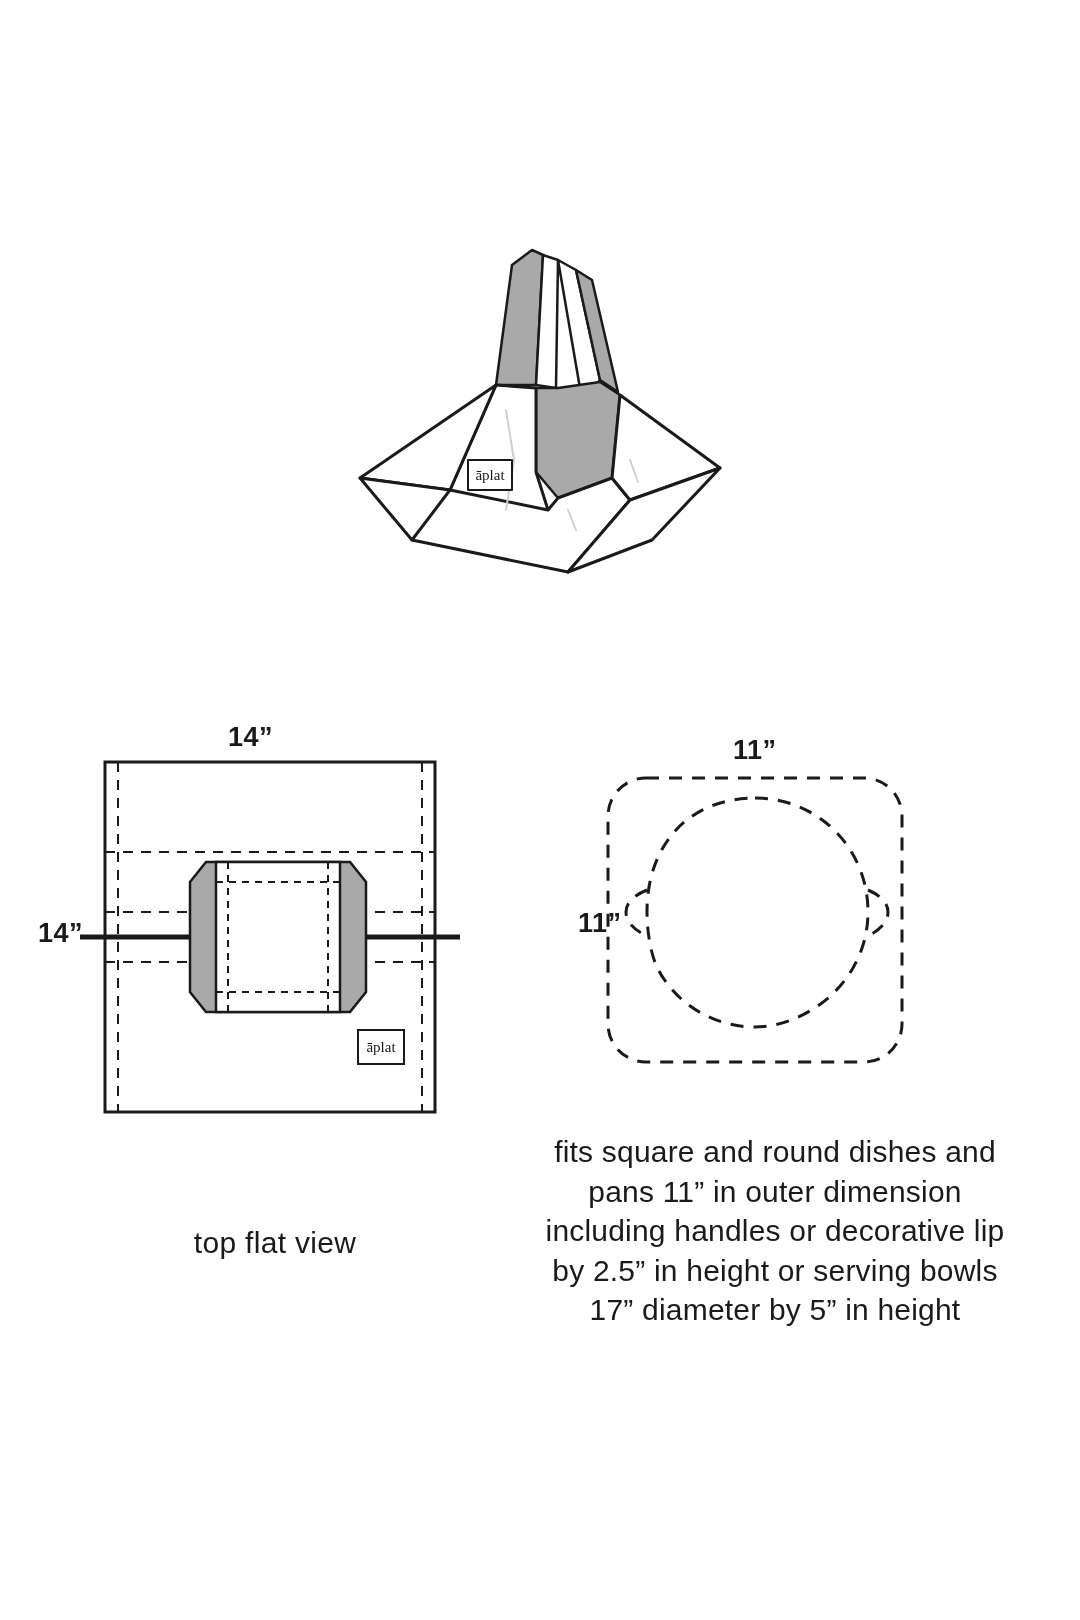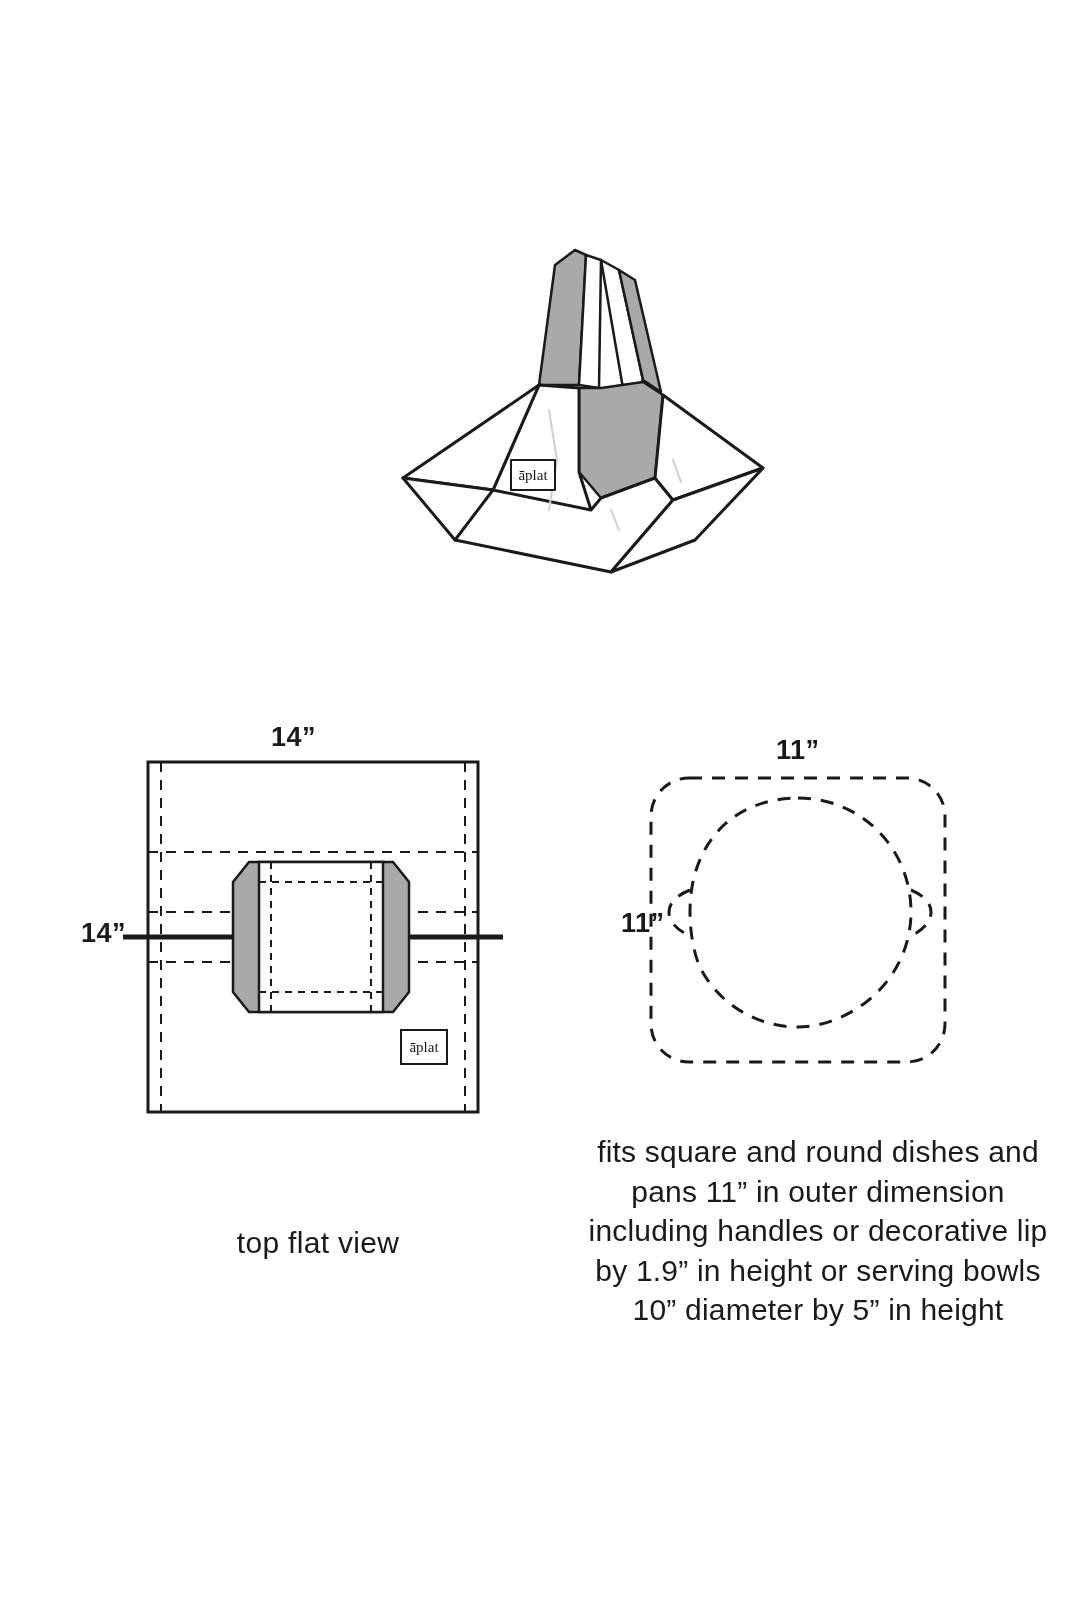--- a/index.html
+++ b/index.html
@@ -11,21 +11,20 @@
     width: 1080px;
     height: 1620px;
     position: relative;
     font-family: "Liberation Sans", sans-serif;
     color: #1a1a1a;
     overflow: hidden;
   }
   .page {
     position: absolute;
     inset: 0;
-    margin-left: 43px;
   }
   
   .hero {
     position: absolute;
     left: 300px;
     top: 210px;
     width: 480px;
     height: 400px;
   }
   .hero svg { display: block; width: 100%; height: 100%; }
@@ -201,15 +200,15 @@
 
       <path d="M57 130 C 42 136 36 144 36 152 C 36 162 44 170 57 176" fill="none" stroke="#1a1a1a" stroke-width="3" stroke-dasharray="13 10"></path>
 
       <path d="M278 130 C 292 136 298 144 298 152 C 298 162 290 170 278 176" fill="none" stroke="#1a1a1a" stroke-width="3" stroke-dasharray="13 10"></path>
     </svg>
   </div>
 
   <div class="label-dish-width">11”</div>
   <div class="label-dish-height">11”</div>
 
-  <div class="fits-text">fits square and round dishes and pans 11” in outer dimension including handles or decorative lip by 1.9” in height or serving bowls 10” diameter by 5” in height</div>
+  <div class="fits-text">fits square and round dishes and pans 11” in outer dimension including handles or decorative lip by 2.5” in height or serving bowls 17” diameter by 5” in height</div>
 
 </div>
 
 </body></html>

